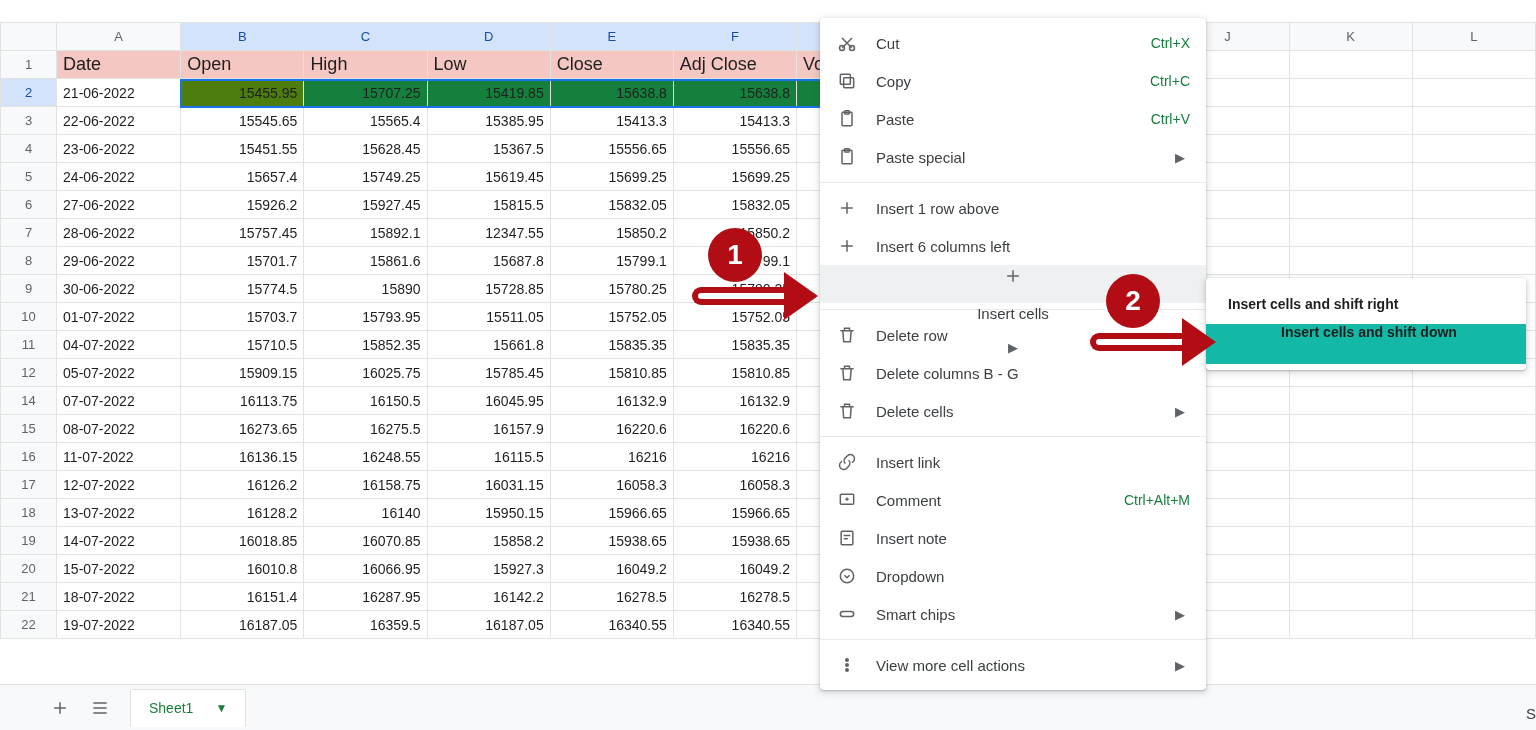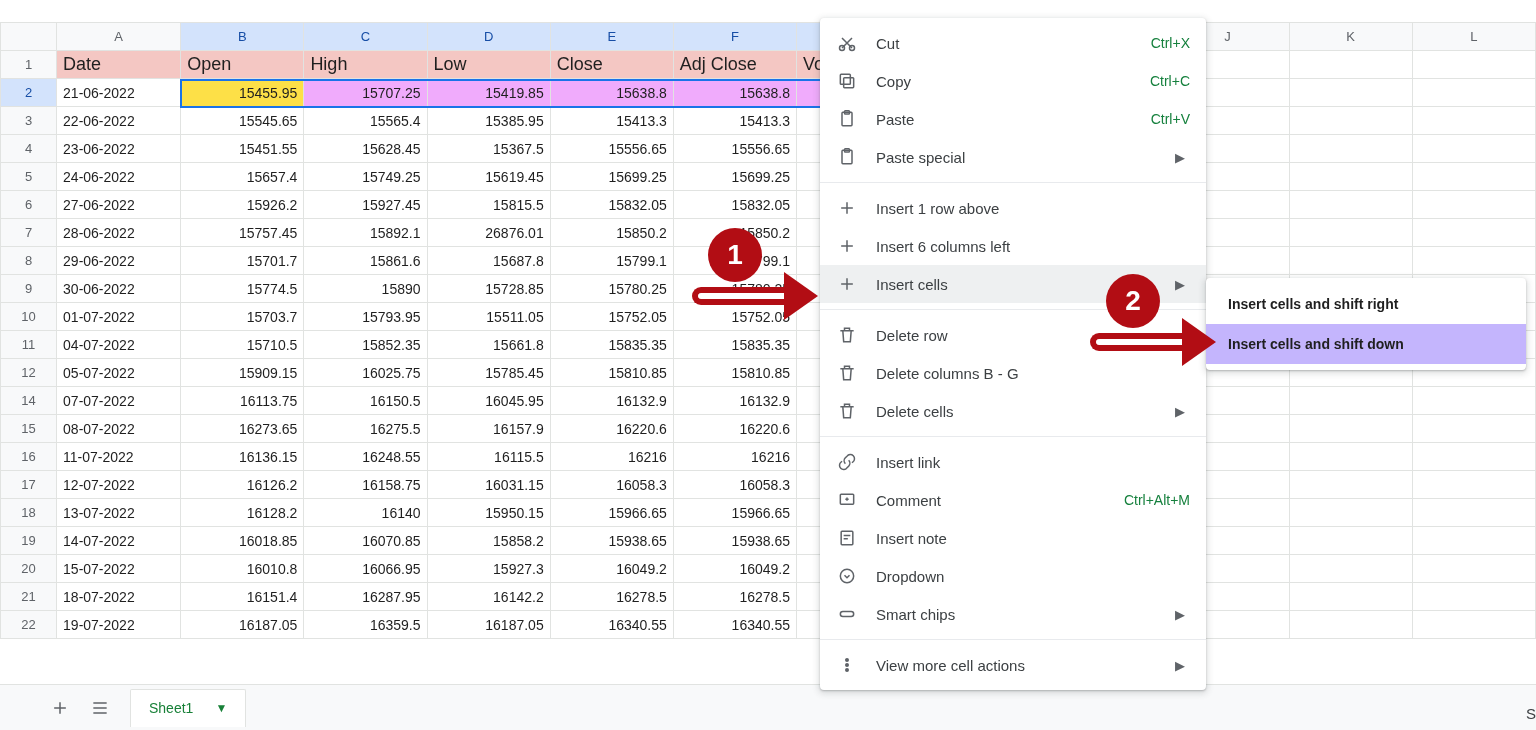--- a/index.html
+++ b/index.html
@@ -61,22 +61,22 @@
   td.cell.left { text-align: left; margin-left: 10px; }
 
   
   td.hcell {
     background: #f4c7c3;  
     text-align: left;
     font-size: 18px;
   }
 
   
-  td.sel { background: #f0abfc; }
-  td.sel-first { background: #fde047; }
+  td.sel { background: #15803d; }
+  td.sel-first { background: #4d7c0f; }
 
   
   .sel-border {
     position: absolute;
     border: 2px solid #1a73e8;
     pointer-events: none;
     z-index: 5;
   }
 
   
@@ -133,21 +133,21 @@
   }
   .ctx-item {
     height: 38px;
     display: flex;
     align-items: center;
     padding: 0 16px 0 16px;
     gap: 18px;
     cursor: pointer;
     position: relative;
   }
-  .ctx-item.hov { background:#eef0f1; }
+  .ctx-item.hov { background:#eef0f1;flex-direction:column; }
   .ctx-item .icon {
     width: 22px; height: 22px;
     flex: 0 0 22px;
     color:#5f6368;
     display:flex; align-items:center; justify-content:center;
   }
   .ctx-item .label { flex: 1; }
   .ctx-item .sc { color:#15803d; font-size:14px; }
   .ctx-item .arrow {
     width:20px; text-align:center; color:#5f6368; font-size:13px;
@@ -163,21 +163,21 @@
     left: 1206px;
     width: 320px;
     background:#fff;
     border-radius:4px;
     box-shadow: 0 2px 6px 2px rgba(60,64,67,.15), 0 1px 2px rgba(60,64,67,.3);
     padding:6px 0;
     z-index: 21;
     font-weight: bold;
   }
   .sub-menu .ctx-item { padding-left: 22px; height:40px; }
-  .sub-menu .ctx-item.hov { background:#c4b5fd; }
+  .sub-menu .ctx-item.hov { background:#14b8a6; }
 
   
   .callout {
     position:absolute;
     z-index: 30;
     display:flex;
     align-items:center;
   }
   .callout .shaft {
     height: 18px;
@@ -339,21 +339,21 @@
           <td class="cell"></td>
           <td class="cell"></td>
           <td class="cell"></td>
           <td class="cell"></td>
         </tr>
         <tr>
           <td class="rowhdr">7</td>
           <td class="cell left">28-06-2022</td>
           <td class="cell">15757.45</td>
           <td class="cell">15892.1</td>
-          <td class="cell">26876.01</td>
+          <td class="cell">12347.55</td>
           <td class="cell">15850.2</td>
           <td class="cell">15850.2</td>
           <td class="cell"></td>
           <td class="cell"></td>
           <td class="cell"></td>
           <td class="cell"></td>
           <td class="cell"></td>
           <td class="cell"></td>
         </tr>
         <tr>

